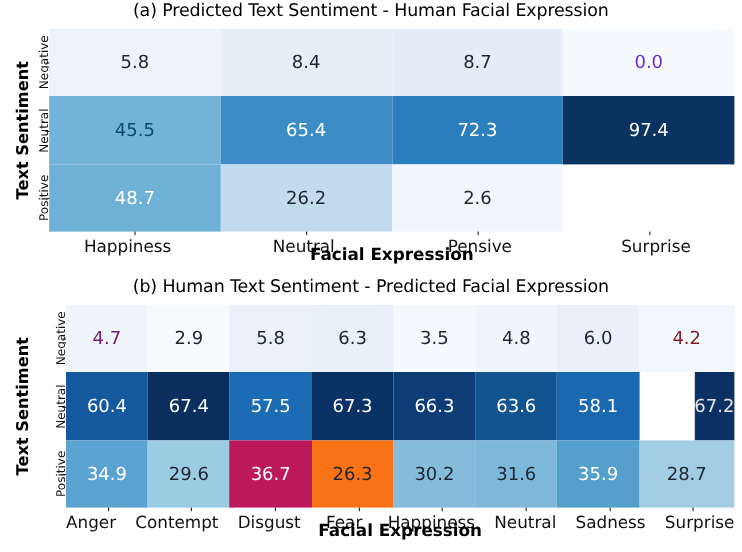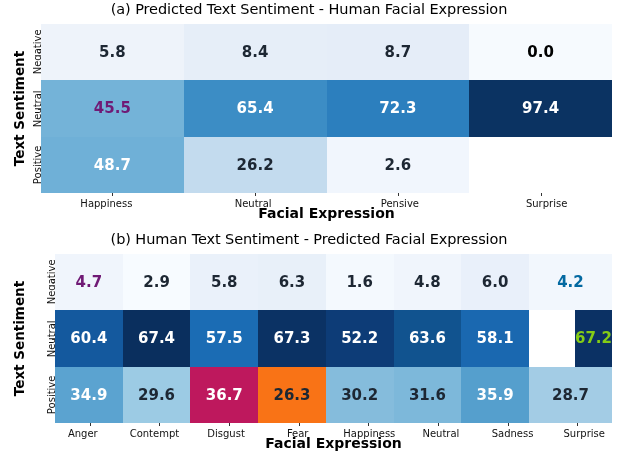--- a/index.html
+++ b/index.html
@@ -74,28 +74,28 @@
     position: absolute;
     display: grid;
     box-sizing: border-box;
   }
   .cell {
     position: relative;
     display: flex;
     align-items: center;
     justify-content: center;
     font-size: 15px;
-    font-weight: 700;
+    font-weight: 400;
     box-sizing: border-box;
   }
 
   .xtick-row {
     position: absolute;
     display: grid;
-    font-size: 10px;
+    font-size: 14px;
     color: #111;
     gap: 16px;
   }
   .xtick {
     text-align: center;
     white-space: nowrap;
     overflow: visible;
   }
 
   .xlabel {
@@ -120,22 +120,22 @@
     <div class="ylabel" id="a-ylabel" style="left: 11px; top: 193px; width: 169px; text-align: center;">Text Sentiment</div>
 
     <div class="ytick" id="a-ytick-0" style="left: 32px; top: 80.3333px; width: 56.3333px;">Negative</div>
     <div class="ytick" id="a-ytick-1" style="left: 32px; top: 136.667px; width: 56.3333px;">Neutral</div>
     <div class="ytick" id="a-ytick-2" style="left: 32px; top: 193px; width: 56.3333px;">Positive</div>
 
     <div class="grid" id="a-grid" style="left: 41px; top: 24px; width: 571px; height: 169px; grid-template-columns: repeat(4, 1fr); grid-template-rows: repeat(3, 1fr);">
         <div class="cell" style="background: rgb(238, 243, 250); color: rgb(29, 39, 51);">5.8</div>
         <div class="cell" style="background: rgb(230, 238, 248); color: rgb(29, 39, 51);">8.4</div>
         <div class="cell" style="background: rgb(229, 237, 248); color: rgb(29, 39, 51);">8.7</div>
-        <div class="cell" style="background: rgb(246, 250, 254); color: #000000;">0.0</div>
-        <div class="cell" style="background: rgb(116, 179, 216); color: #701a75;">45.5</div>
+        <div class="cell" style="background: rgb(246, 250, 254); color: #6d28d9;">0.0</div>
+        <div class="cell" style="background: rgb(116, 179, 216); color: #0c4a6e;">45.5</div>
         <div class="cell" style="background: rgb(60, 141, 197); color: rgb(255, 255, 255);">65.4</div>
         <div class="cell" style="background: rgb(44, 127, 190); color: rgb(255, 255, 255);">72.3</div>
         <div class="cell" style="background: rgb(11, 51, 98); color: rgb(255, 255, 255);">97.4</div>
         <div class="cell" style="background: rgb(111, 176, 215); color: rgb(255, 255, 255);">48.7</div>
         <div class="cell" style="background: rgb(195, 219, 238); color: rgb(29, 39, 51);">26.2</div>
         <div class="cell" style="background: rgb(241, 246, 253); color: rgb(29, 39, 51);">2.6</div>
       </div>
 
     <div class="xtick-row" id="a-xticks" style="left: 41px; top: 198px; width: 571px; grid-template-columns: repeat(4, 1fr);">
         <div class="xtick">Happiness</div>
@@ -161,32 +161,32 @@
 
     <div class="ytick" id="b-ytick-0" style="left: 46px; top: 80.3333px; width: 56.3333px;">Negative</div>
     <div class="ytick" id="b-ytick-1" style="left: 46px; top: 136.667px; width: 56.3333px;">Neutral</div>
     <div class="ytick" id="b-ytick-2" style="left: 46px; top: 193px; width: 56.3333px;">Positive</div>
 
     <div class="grid" id="b-grid" style="left: 55px; top: 24px; width: 557px; height: 169px; grid-template-columns: repeat(8, 1fr); grid-template-rows: repeat(3, 1fr);">
         <div class="cell" style="background: rgb(240, 245, 252); color: #701a75;">4.7</div>
         <div class="cell" style="background: rgb(247, 251, 255); color: rgb(29, 39, 51);">2.9</div>
         <div class="cell" style="background: rgb(234, 241, 250); color: rgb(29, 39, 51);">5.8</div>
         <div class="cell" style="background: rgb(232, 240, 249); color: rgb(29, 39, 51);">6.3</div>
-        <div class="cell" style="background: rgb(244, 249, 254); color: rgb(29, 39, 51);">1.6</div>
+        <div class="cell" style="background: rgb(244, 249, 254); color: rgb(29, 39, 51);">3.5</div>
         <div class="cell" style="background: rgb(240, 245, 252); color: rgb(29, 39, 51);">4.8</div>
         <div class="cell" style="background: rgb(233, 240, 250); color: rgb(29, 39, 51);">6.0</div>
-        <div class="cell" style="background: rgb(242, 247, 253); color: #0369a1;">4.2</div>
+        <div class="cell" style="background: rgb(242, 247, 253); color: #7f1d1d;">4.2</div>
         <div class="cell" style="background: rgb(20, 89, 158); color: rgb(255, 255, 255);">60.4</div>
         <div class="cell" style="background: rgb(10, 47, 94); color: rgb(255, 255, 255);">67.4</div>
         <div class="cell" style="background: rgb(27, 108, 180); color: rgb(255, 255, 255);">57.5</div>
         <div class="cell" style="background: rgb(11, 50, 100); color: rgb(255, 255, 255);">67.3</div>
-        <div class="cell" style="background: rgb(13, 60, 119); color: rgb(255, 255, 255);">52.2</div>
+        <div class="cell" style="background: rgb(13, 60, 119); color: rgb(255, 255, 255);">66.3</div>
         <div class="cell" style="background: rgb(17, 83, 143); color: rgb(255, 255, 255);">63.6</div>
         <div class="cell" style="background: rgb(26, 104, 176); color: rgb(255, 255, 255);">58.1</div>
-        <div class="cell" style="background: rgb(11, 49, 100); color: #84cc16; margin-left: 46px;">67.2</div>
+        <div class="cell" style="background: rgb(11, 49, 100); color: #e5e5e5; margin-left: 46px;">67.2</div>
         <div class="cell" style="background: rgb(91, 163, 208); color: rgb(255, 255, 255);">34.9</div>
         <div class="cell" style="background: rgb(156, 203, 228); color: rgb(29, 39, 51);">29.6</div>
         <div class="cell" style="background: #be185d; color: rgb(255, 255, 255);">36.7</div>
         <div class="cell" style="background: #f97316; color: rgb(29, 39, 51);">26.3</div>
         <div class="cell" style="background: rgb(133, 188, 220); color: rgb(29, 39, 51);">30.2</div>
         <div class="cell" style="background: rgb(125, 184, 218); color: rgb(29, 39, 51);">31.6</div>
         <div class="cell" style="background: rgb(85, 159, 205); color: rgb(255, 255, 255);">35.9</div>
         <div class="cell" style="background: rgb(163, 204, 229); color: rgb(29, 39, 51);">28.7</div>
       </div>
 

